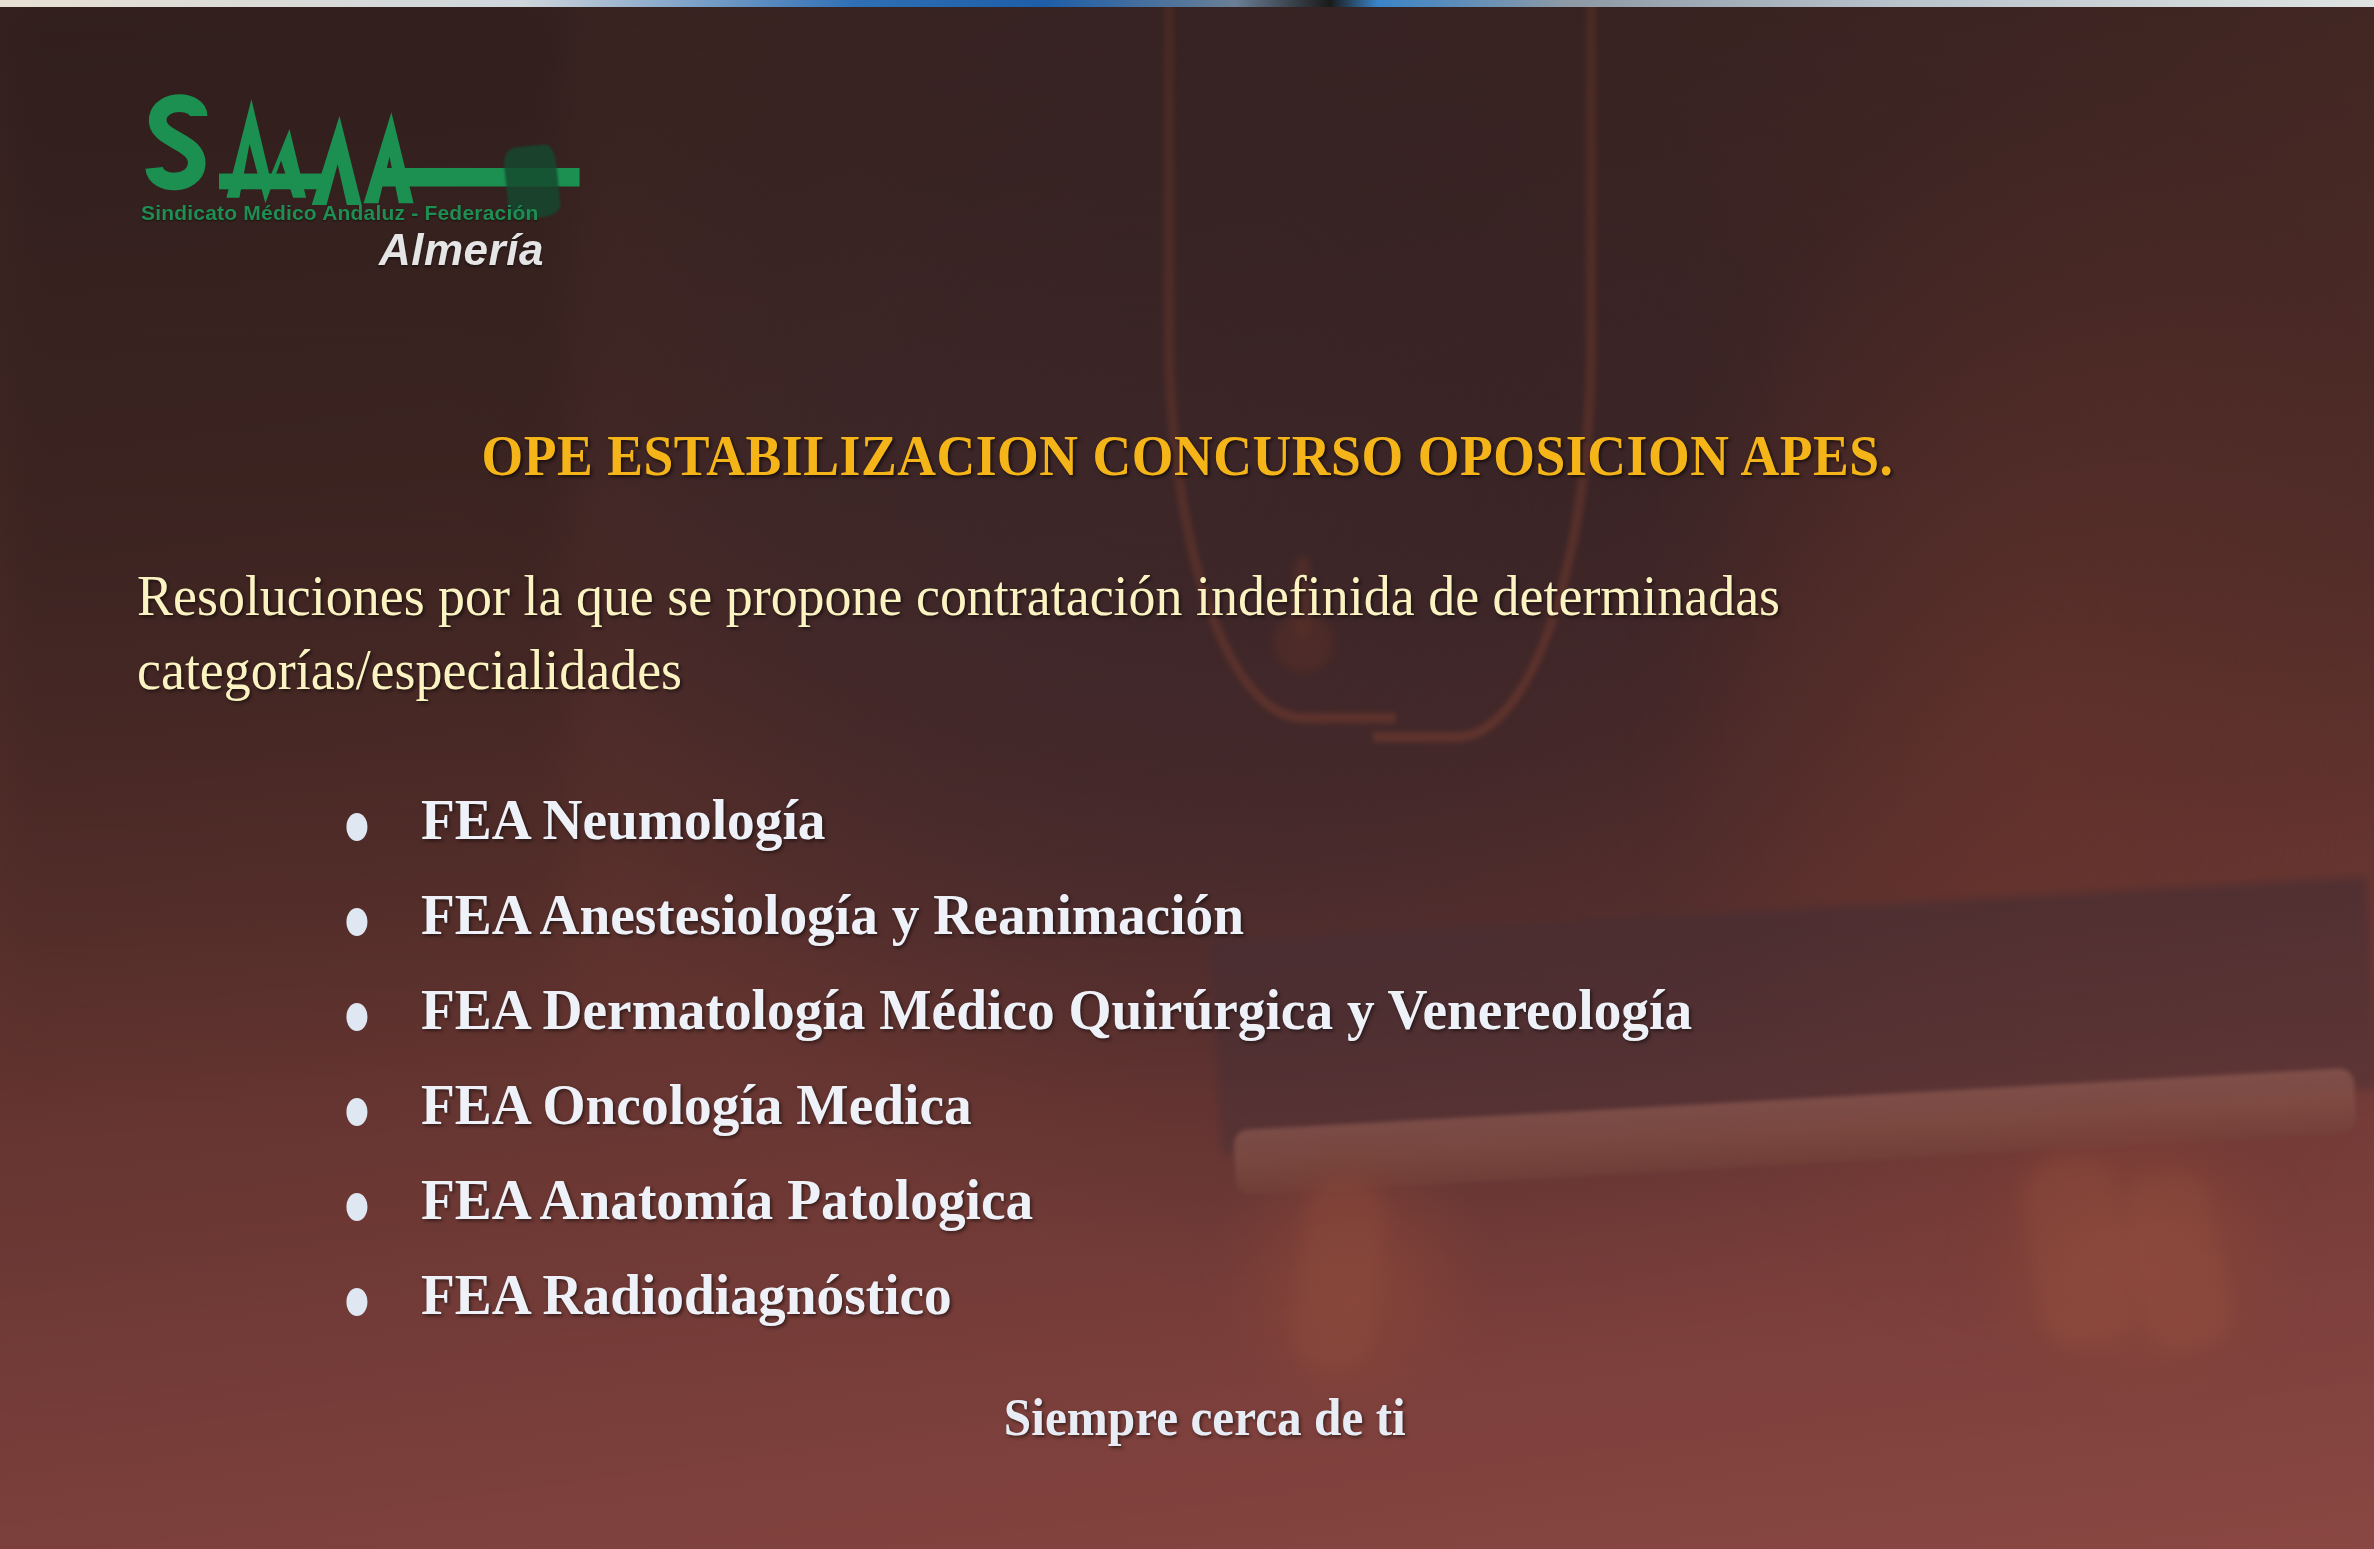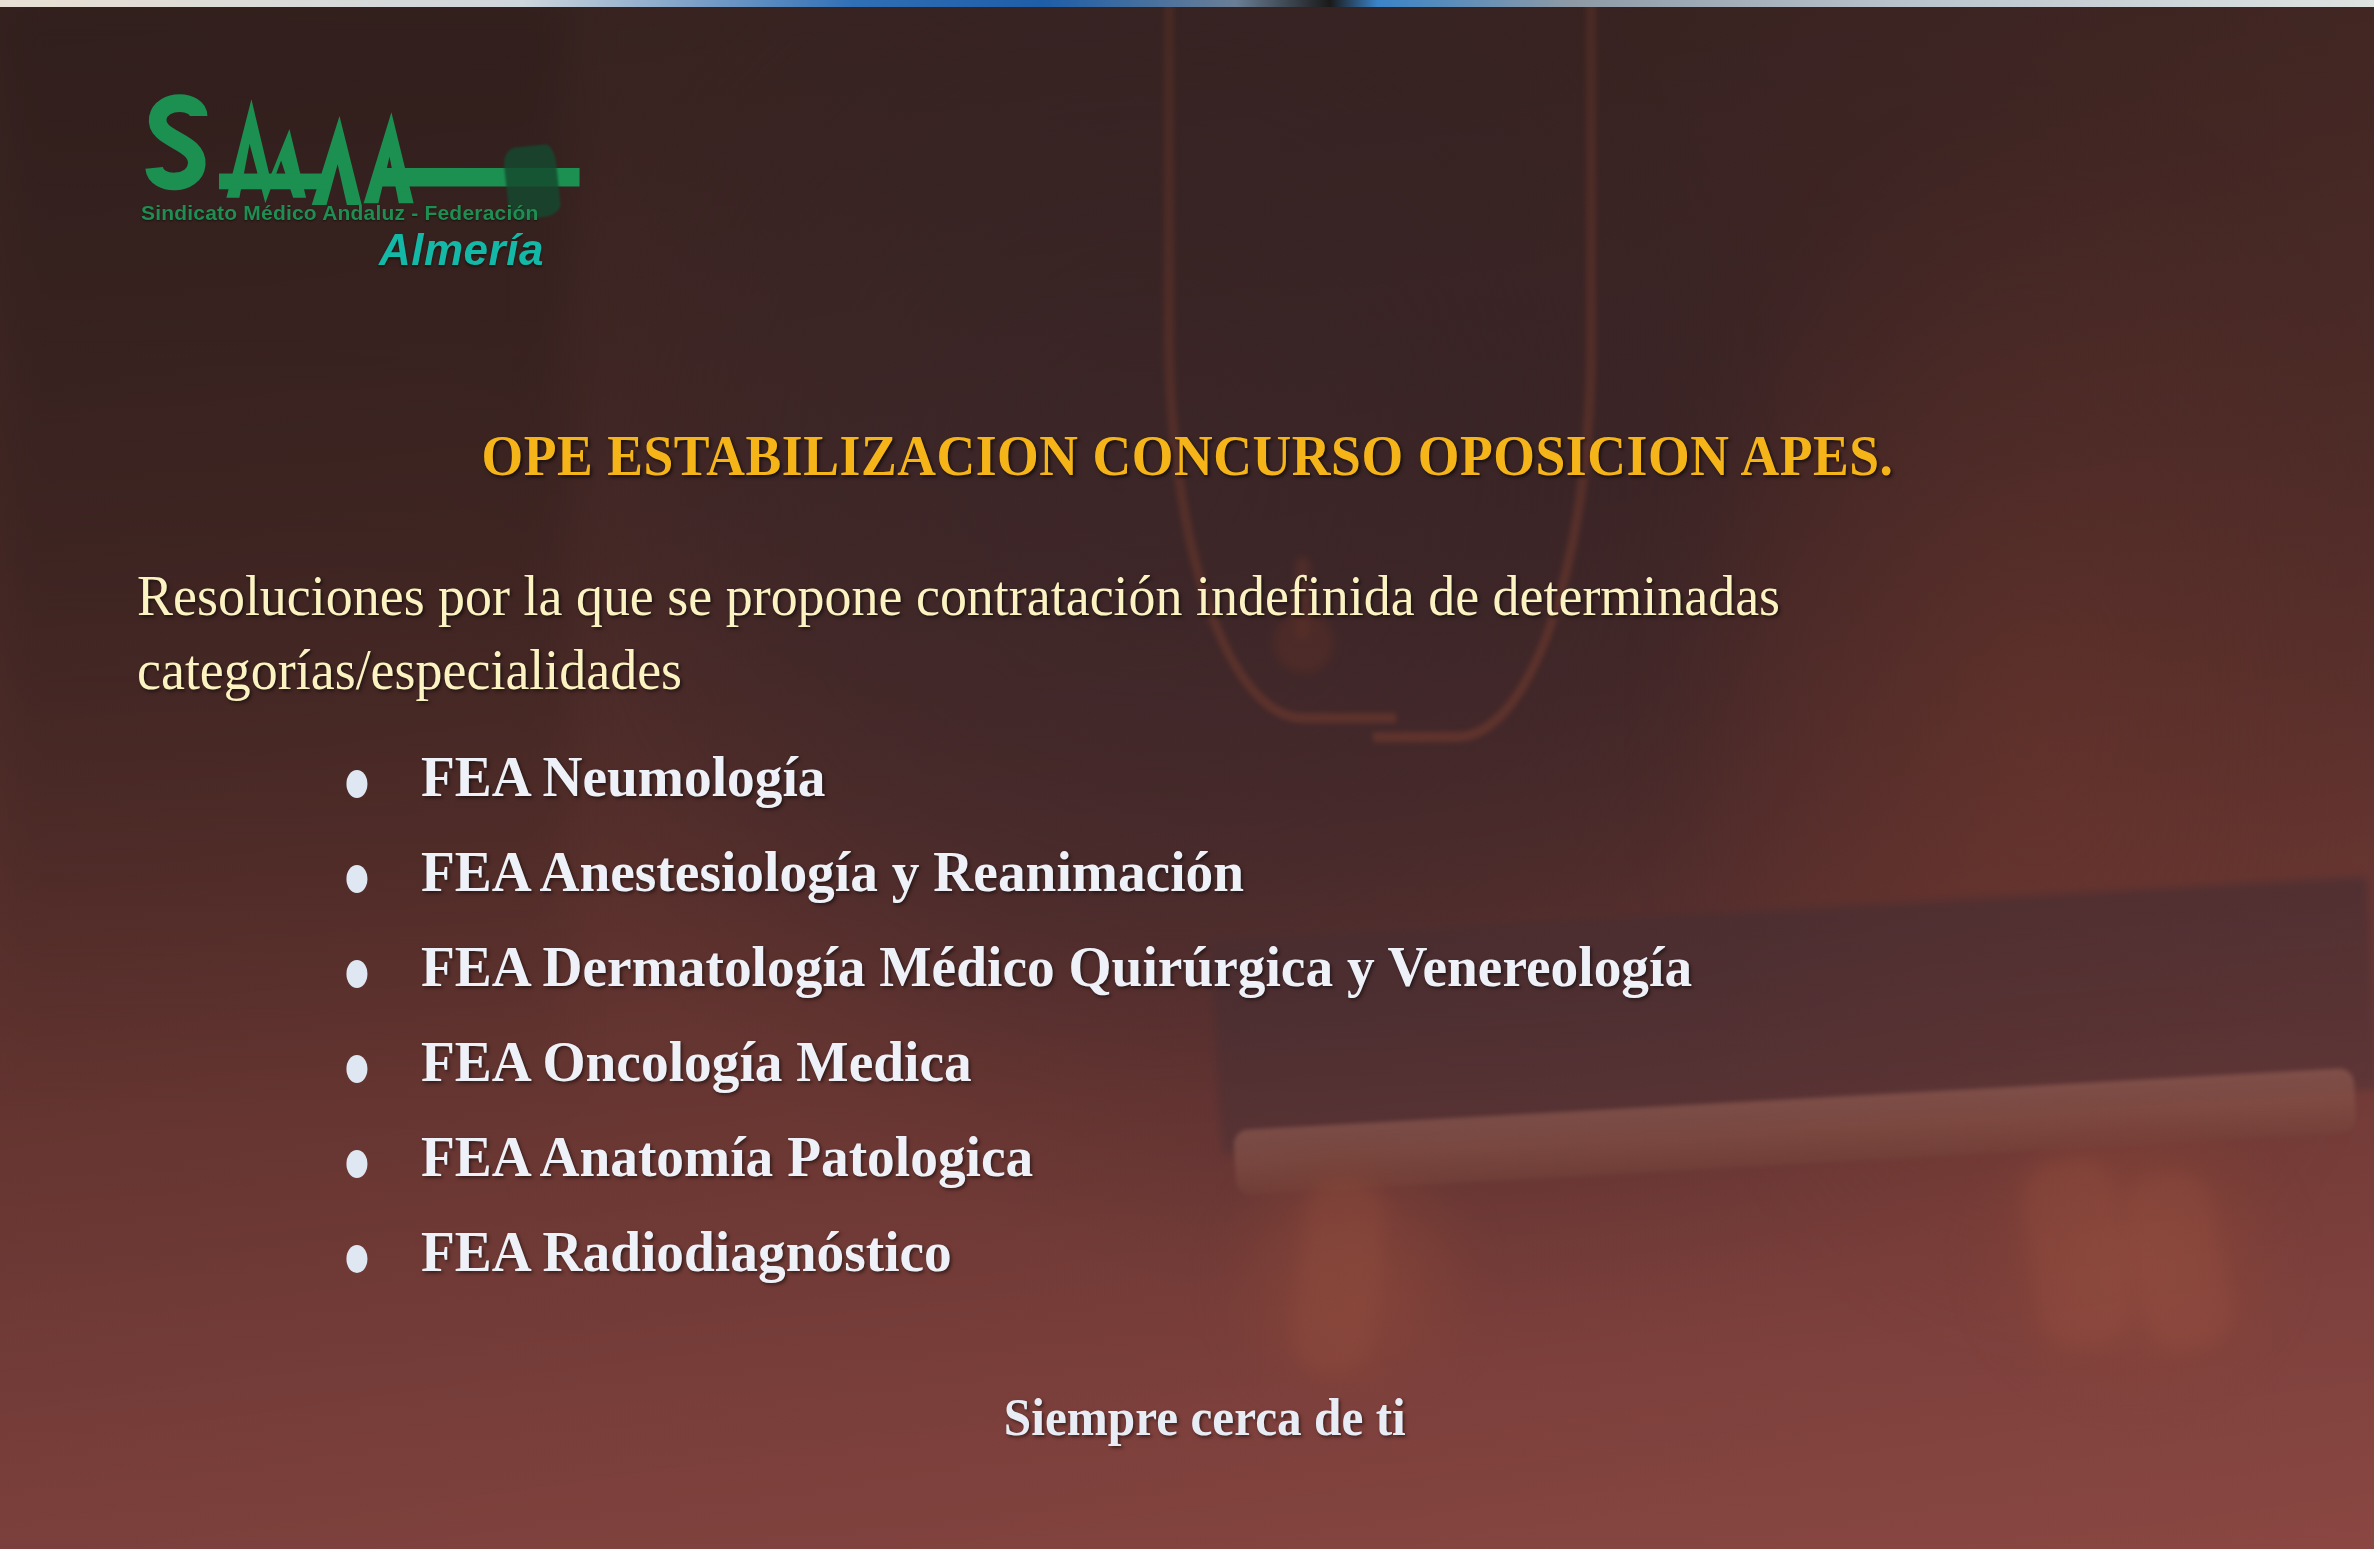--- a/index.html
+++ b/index.html
@@ -151,21 +151,21 @@
     font-size:21px; font-weight:700;
     letter-spacing:0.2px;
     color:#1e8e52;
     white-space:nowrap;
     text-shadow:0 0.9px 1.9px rgba(0,0,0,.5);
   }
   .logo-city{
     position:absolute; left:249px; top:137px;
     font-family:"Liberation Sans", sans-serif;
     font-size:44px; font-weight:700; font-style:italic;
-    color:#14b8a6;
+    color:#e5e5e5;
     letter-spacing:0.5px;
     text-shadow:0 1.9px 2.8px rgba(0,0,0,.45);
   }
   .logo-map{
     position:absolute; left:376px; top:58px;
     width:52px; height:72px;
     background:#15492f;
     opacity:.82;
     border-radius:13px 9.3px 18.6px 15px / 16.7px 20.4px 11px 13px;
     transform:rotate(-6deg);
@@ -193,21 +193,21 @@
     font-family:"Liberation Serif", serif;
     font-size:58px;
     line-height:1.28;
     color:#fbf4c2;
     text-shadow:1.9px 1.9px 3.7px rgba(0,0,0,.55);
     transform:scaleX(.93);
     transform-origin:left top;
   }
 
   ul.speclist{
-    position:absolute; left:334px; top:734px;
+    position:absolute; left:334px; top:777px;
     list-style:none;
     width:1994px;
   }
   ul.speclist li{
     position:relative;
     font-family:"Liberation Serif", serif;
     font-weight:700;
     font-size:58px;
     line-height:1.07;
     margin-bottom:33px;

